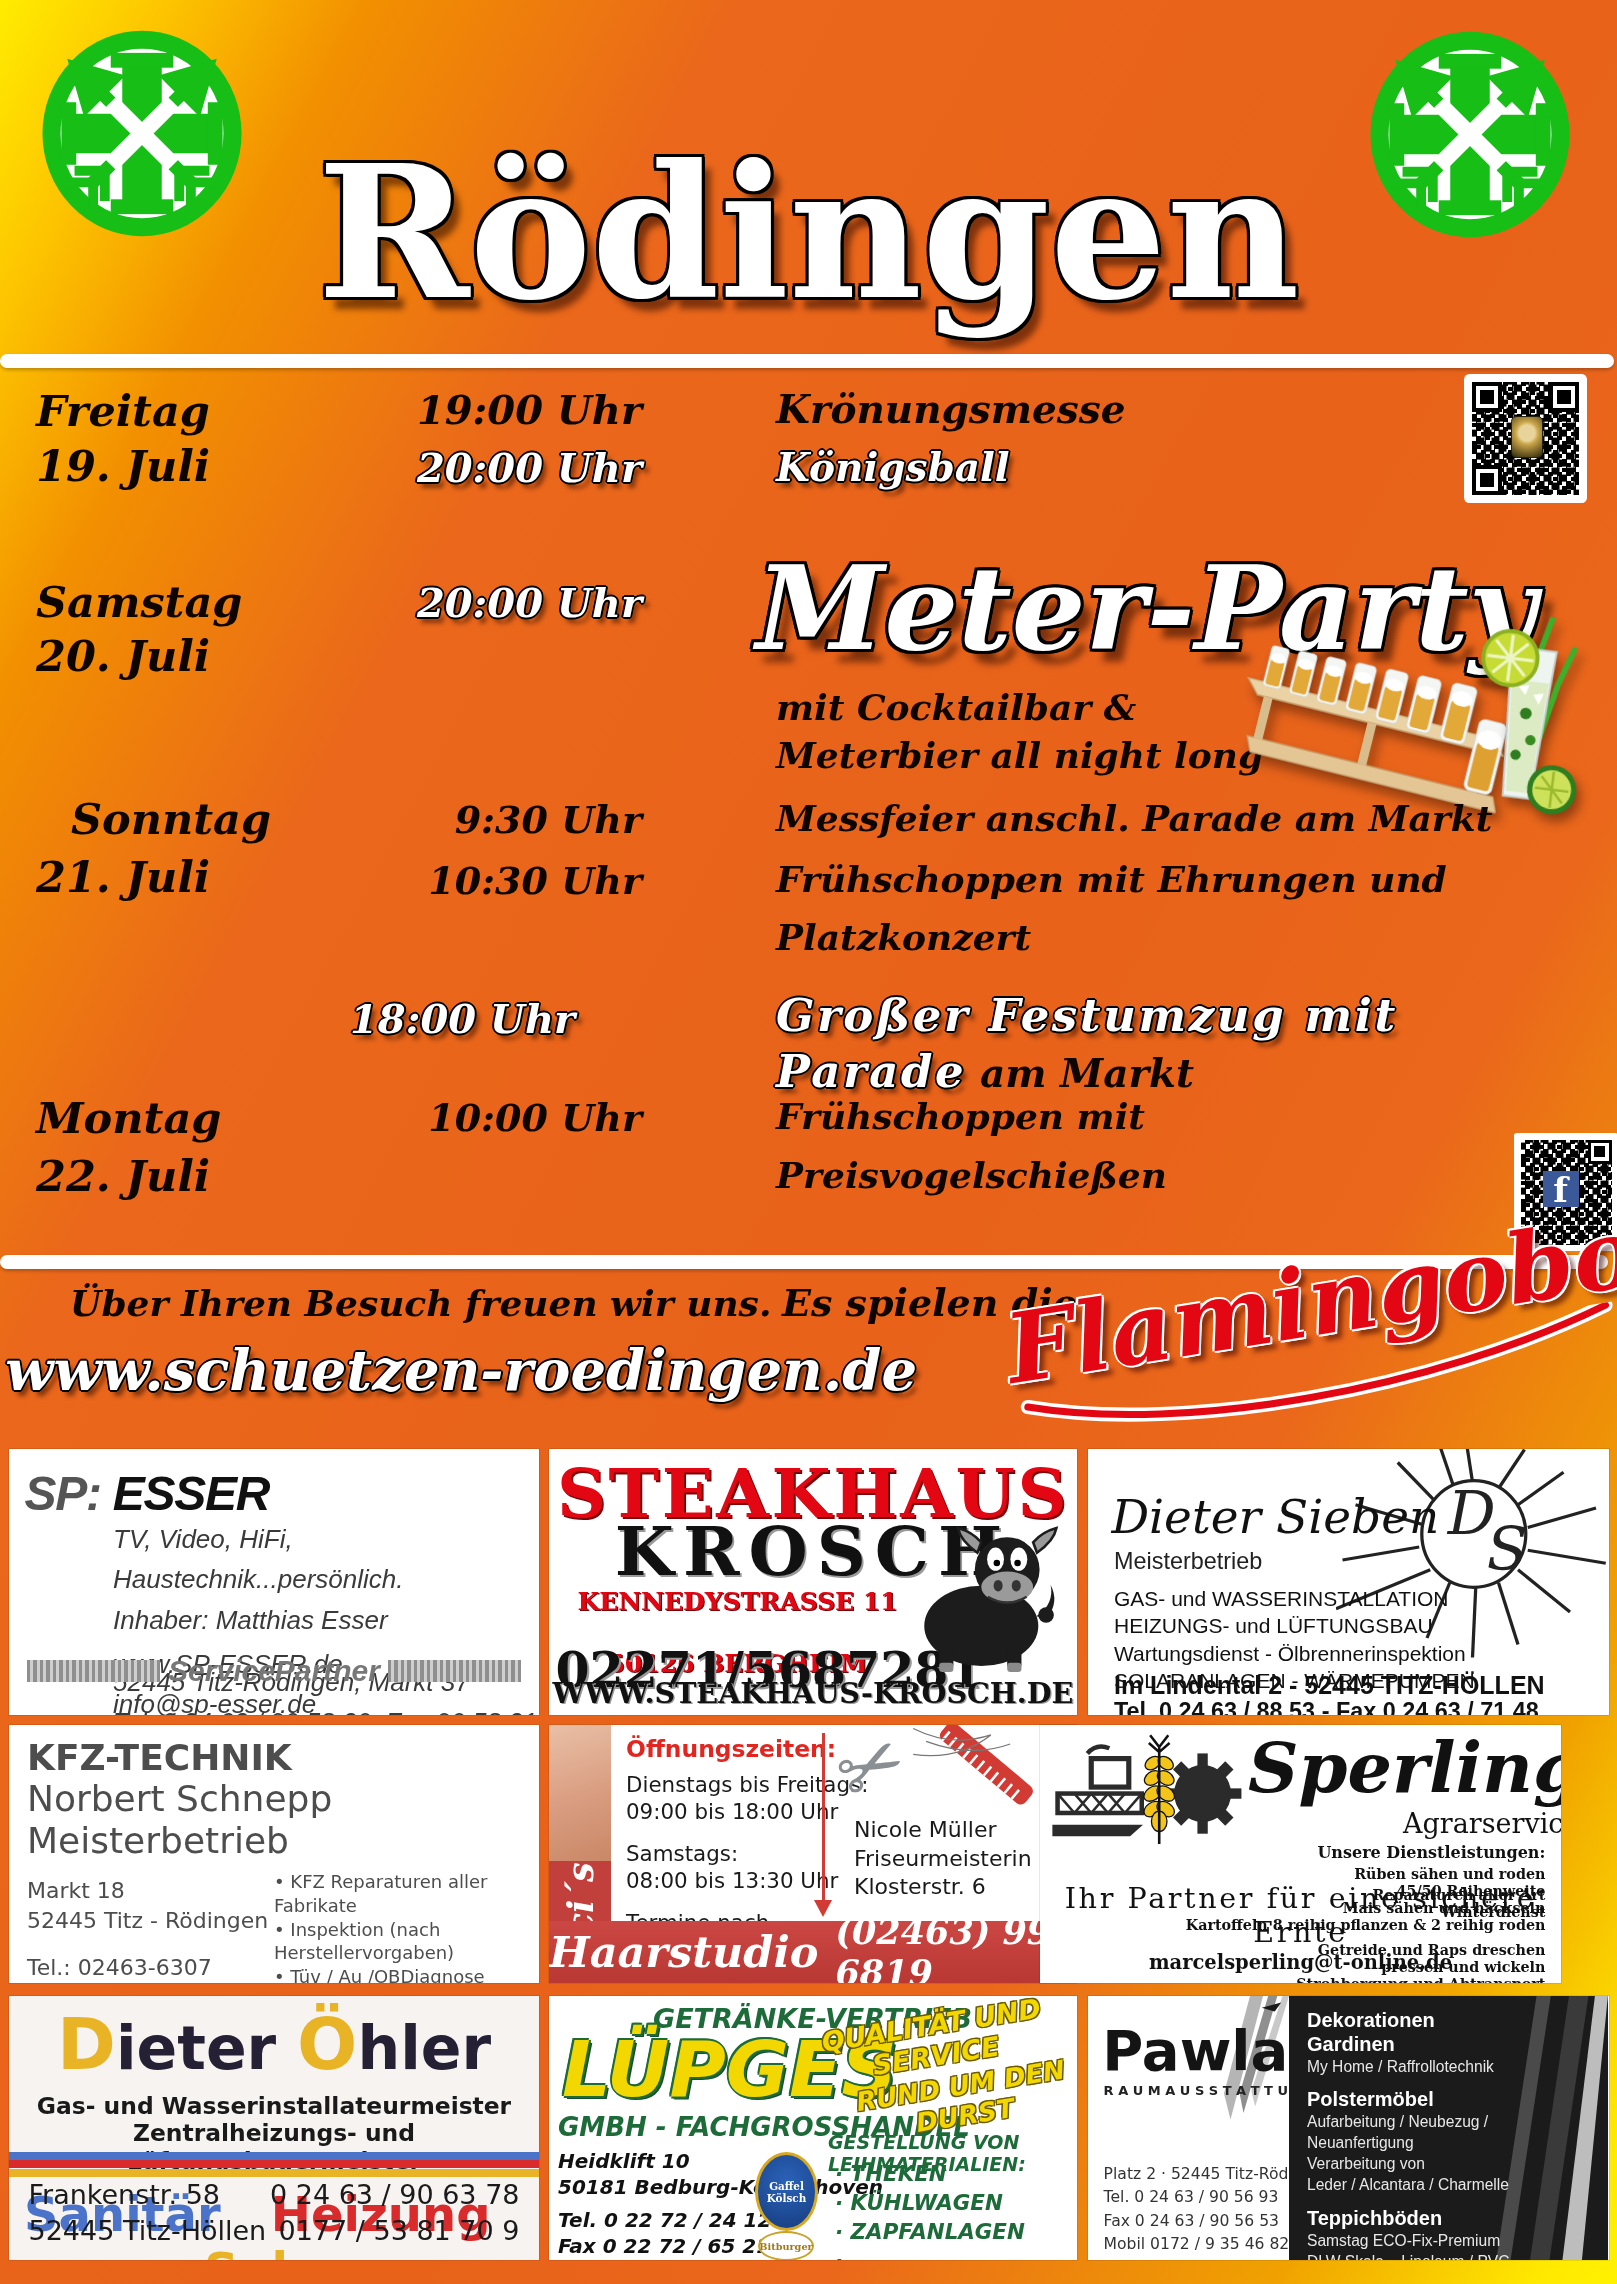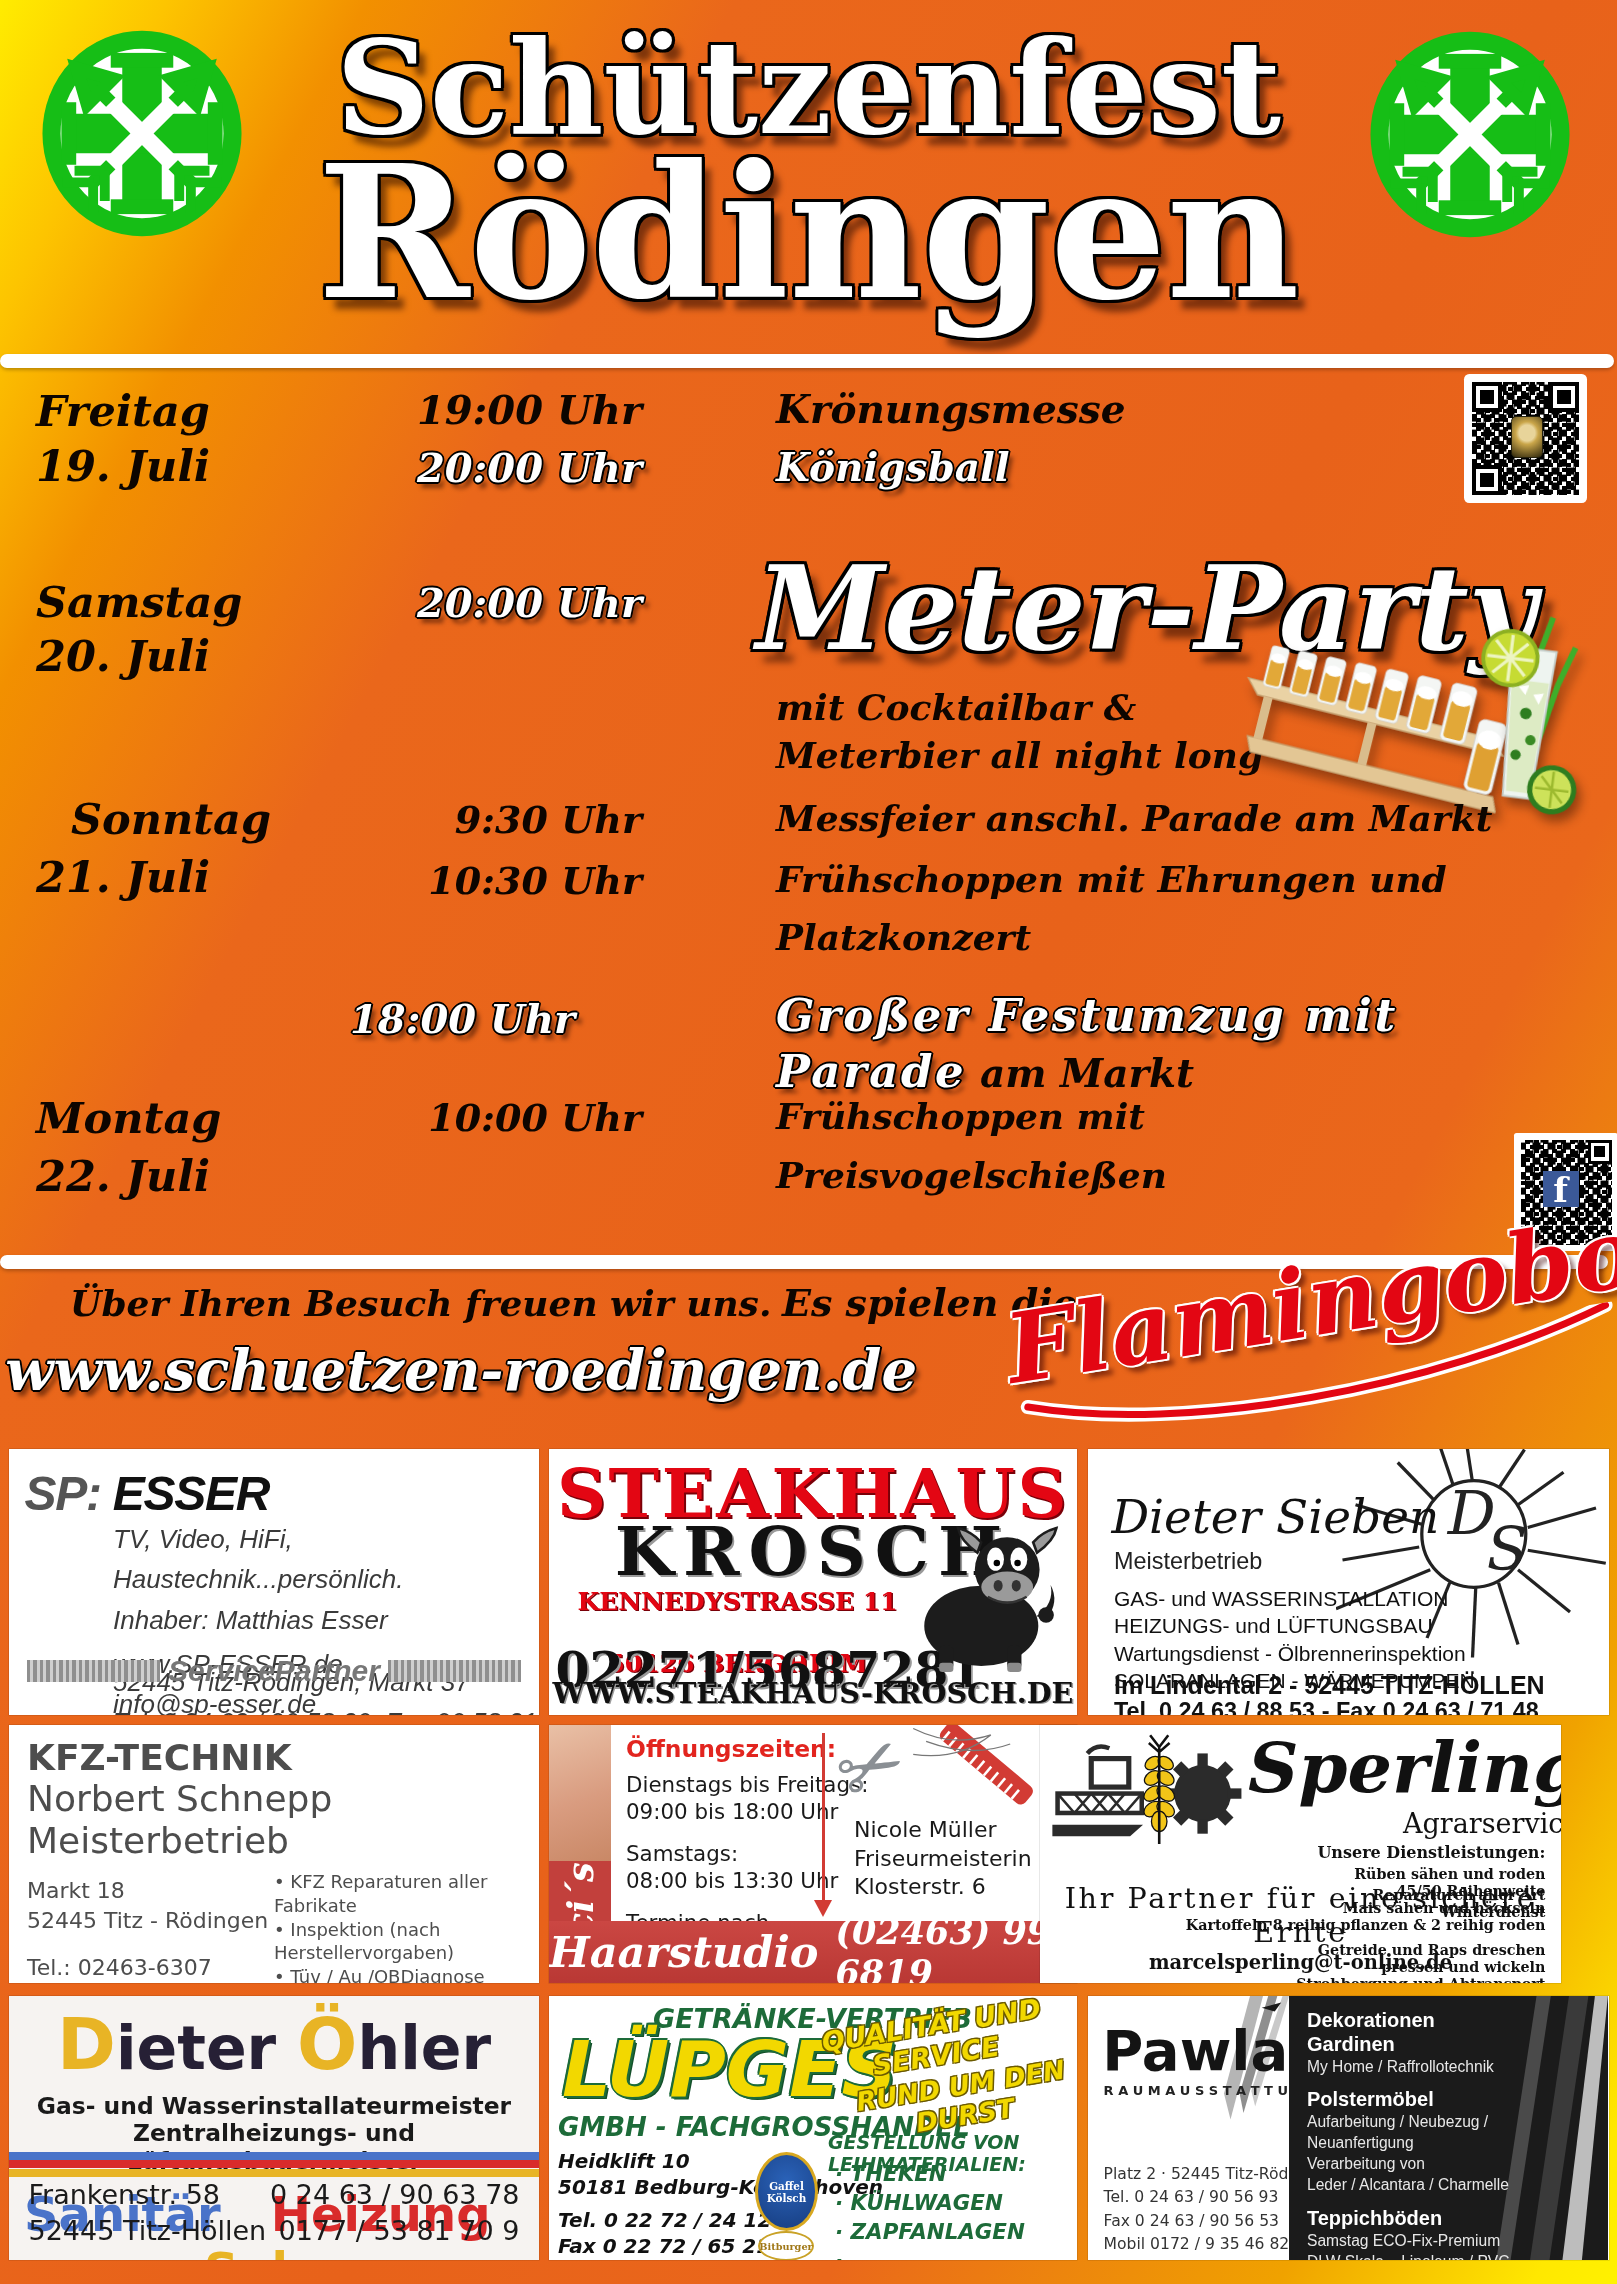--- a/index.html
+++ b/index.html
@@ -100,21 +100,20 @@
           <polygon points="0,-56 -11,-36 11,-36"></polygon>
           <path d="M0,32 l-13,13 M0,32 l13,13 M0,42 l-13,13 M0,42 l13,13" stroke-width="6" fill="none"></path>
         </g>
     </g>
     <g stroke="#fff" stroke-width="10">
         <line x1="-19" y1="-19" x2="19" y2="19"></line>
         <line x1="-19" y1="19" x2="19" y2="-19"></line>
       </g>
   </svg>
 
-  <div class="abs ttl" style="left:0;right:0;top:23.4px;text-align:center;font-size:130px;">Schützenfest</div>
   <div class="abs ttl" style="left:0;right:0;top:141px;text-align:center;font-size:183px;">Rödingen</div>
 
   <div class="abs whitebar" style="left:0;top:354px;width:1614px;height:14.3px;"></div>
 
   <div class="abs qr" style="left:1464px;top:374px;width:123px;height:129px;">
     <div class="pat"></div>
     <div class="find" style="left:7.8px;top:7.8px"></div>
     <div class="find" style="right:7.8px;top:7.8px"></div>
     <div class="find" style="left:7.8px;bottom:7.8px"></div>
     <div class="abs" style="left:47px;top:42px;width:30px;height:40px;border-radius:5.2px;background:radial-gradient(circle at 50% 40%,#e8d49a 0 28%,#caa64a 40%,#3a3010 95%);border:1.9px solid #23200e;"></div>

